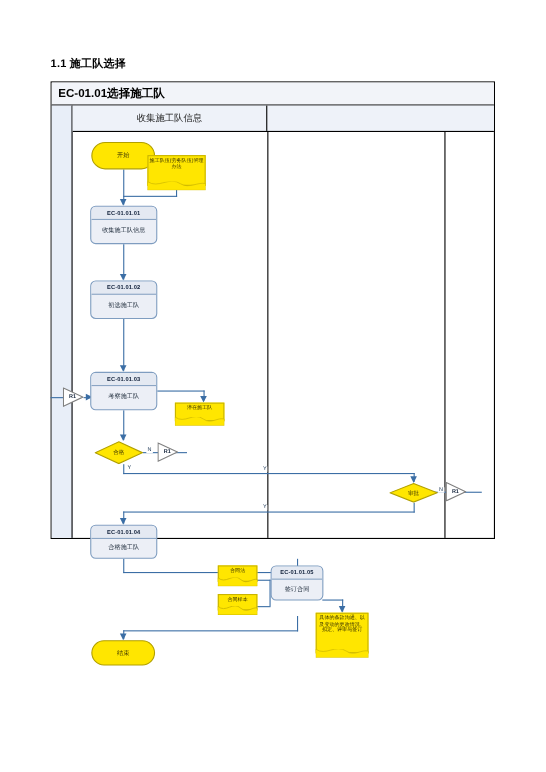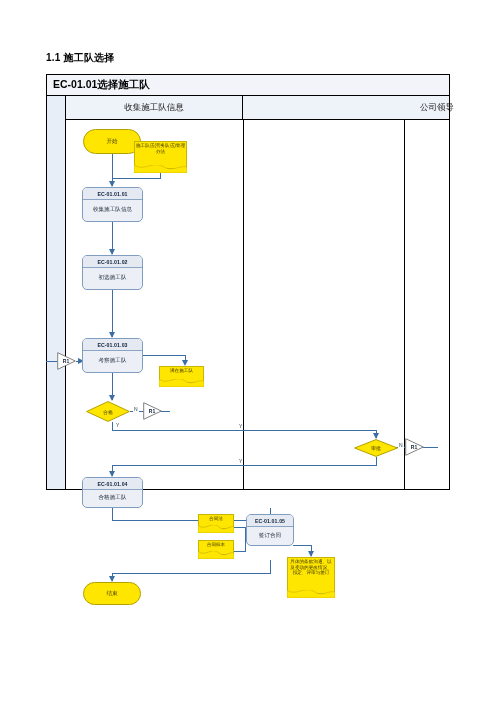--- a/index.html
+++ b/index.html
@@ -260,21 +260,20 @@
 <div id="flow-table">
 
   <div id="title-row">
     <div id="title-row-text">EC-01.01选择施工队</div>
   </div>
 
   <div id="left-strip"></div>
 
   <div id="header-band">
     <div class="col-head" id="head-dept">收集施工队信息</div>
-    <div class="col-head" id="head-leader">公司领导</div>
   </div>
 
   <div class="lane-divider" id="divider-1"></div>
   <div class="lane-divider" id="divider-2"></div>
 </div>
 
 <div id="canvas">
 
   <div class="ln v" style="left:112px; top:154px; height:32px;"></div>
 

